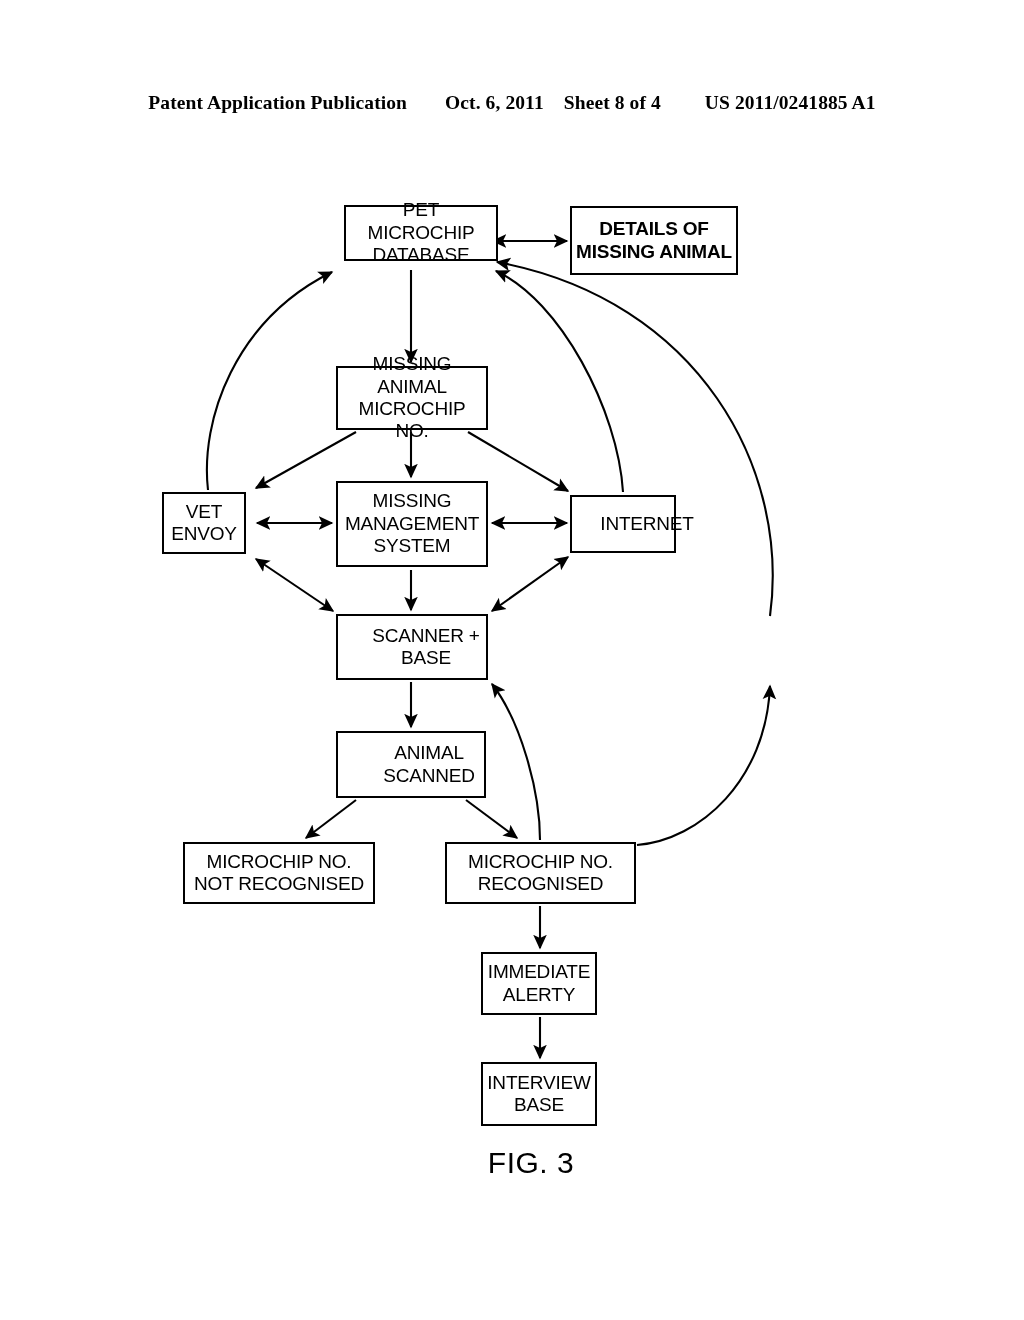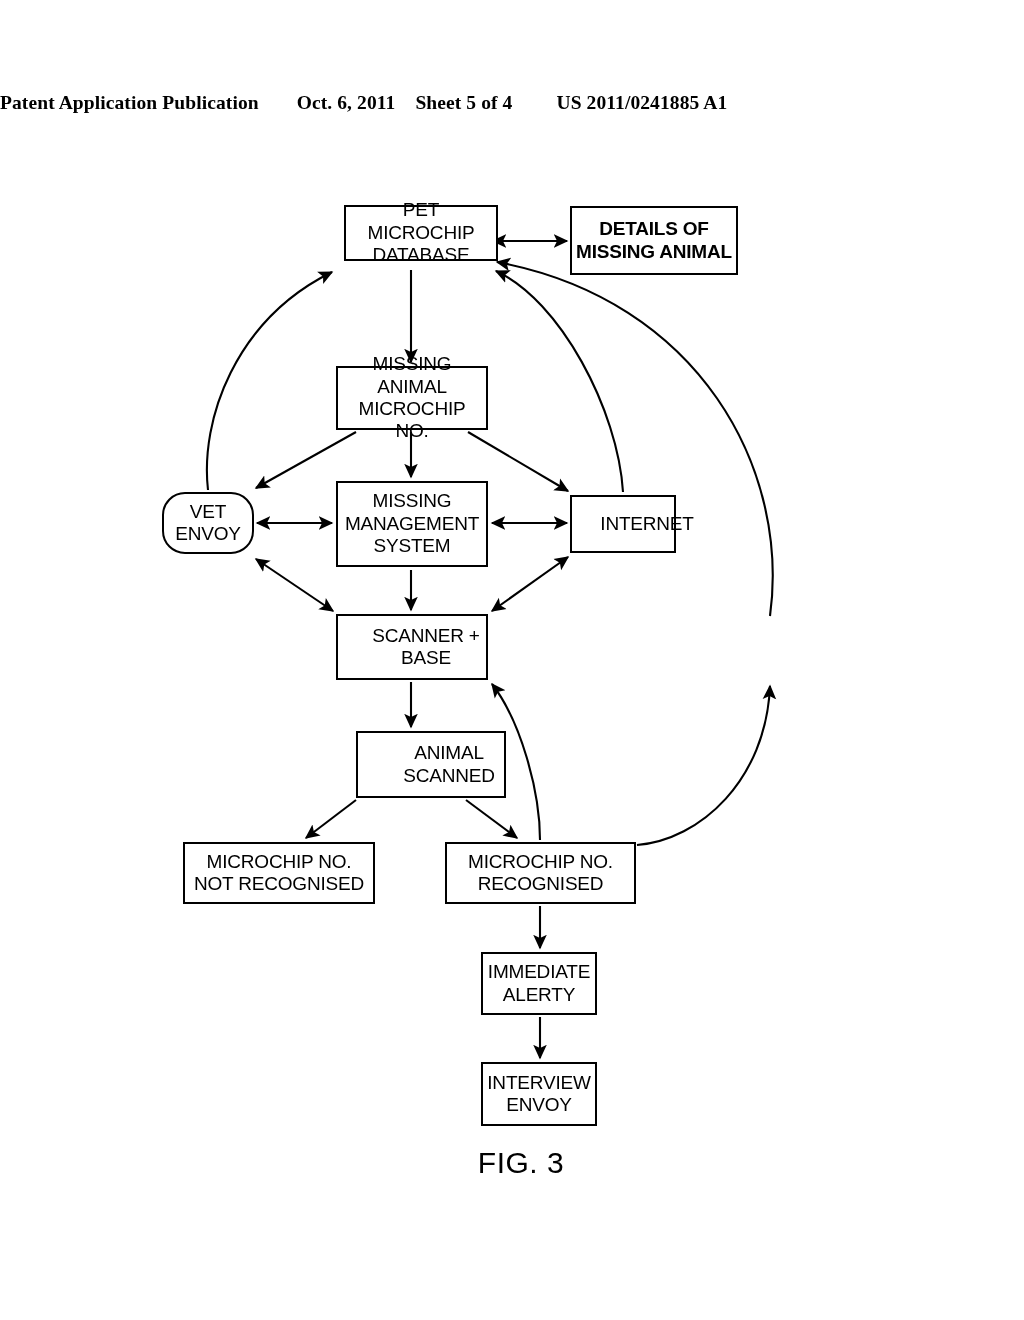--- a/index.html
+++ b/index.html
@@ -19,21 +19,21 @@
 
   
   #page-header {
     position: absolute;
     left: 0;
     top: 86px;
     width: 1024px;
     height: 34px;
     display: flex;
     align-items: center;
-    justify-content: flex-start;
+    justify-content: center;
     font-family: "Liberation Serif", serif;
     font-weight: bold;
     font-size: 19.5px;
     letter-spacing: 0.1px;
     white-space: nowrap;
   }
   #page-header .hdr-seg { display: inline-block; }
   .hdr-gap-lg { display: inline-block; width: 38px; }
   .hdr-gap-md { display: inline-block; width: 20px; }
   .hdr-gap-xl { display: inline-block; width: 44px; }
@@ -74,56 +74,56 @@
   .node .node-label {
     display: block;
     padding: 0 3px;
     white-space: pre-line;
   }
 
   
   #node-pet-microchip-database { left: 344px; top: 205px; width: 154px; height: 56px; }
   #node-details-of-missing-animal { left: 570px; top: 206px; width: 168px; height: 69px; font-weight: bold; }
   #node-missing-animal-microchip-no { left: 336px; top: 366px; width: 152px; height: 64px; }
-  #node-vet-envoy { left: 162px; top: 492px; width: 92px; height: 62px; border-radius: 23px; }
+  #node-vet-envoy { left: 162px; top: 492px; width: 84px; height: 62px; }
   #node-practice-management-system { left: 336px; top: 481px; width: 152px; height: 86px; }
   #node-internet { left: 570px; top: 495px; width: 106px; height: 58px; padding-left: 48px; }
   #node-scanner-base { left: 336px; top: 614px; width: 152px; height: 66px; padding-left: 28px; }
   #node-fax-or-telephone { left: 710px; top: 618px; width: 120px; height: 63px; }
-  #node-animal-scanned { left: 356px; top: 731px; width: 150px; height: 67px; padding-left: 36px; }
+  #node-animal-scanned { left: 336px; top: 731px; width: 150px; height: 67px; padding-left: 36px; }
   #node-microchip-no-not-recognised { left: 183px; top: 842px; width: 192px; height: 62px; }
   #node-microchip-no-recognised { left: 445px; top: 842px; width: 191px; height: 62px; }
   #node-immediate-alerty { left: 481px; top: 952px; width: 116px; height: 63px; }
   #node-interview-agent { left: 481px; top: 1062px; width: 116px; height: 64px; }
 
   
   #figure-caption {
     position: absolute;
     left: 0;
     top: 1146px;
     width: 1024px;
     text-align: center;
     font-family: "Liberation Sans", sans-serif;
     font-size: 30px;
     letter-spacing: 0.5px;
   }
   #figure-caption .cap-inner {
     position: relative;
-    left: 9px;
+    left: 19px;
   }
 </style>
 </head>
 <body>
 
 <div id="page-header">
   <span class="hdr-seg">Patent Application Publication</span>
   <span class="hdr-gap-lg"></span>
   <span class="hdr-seg">Oct. 6, 2011</span>
   <span class="hdr-gap-md"></span>
-  <span class="hdr-seg">Sheet 5 of 4</span>
+  <span class="hdr-seg">Sheet 8 of 4</span>
   <span class="hdr-gap-xl"></span>
   <span class="hdr-seg">US 2011/0241885 A1</span>
 </div>
 
 <div id="figure-canvas">
 
   <svg id="figure-svg" viewBox="0 0 1024 1320" xmlns="http://www.w3.org/2000/svg">
     <defs>
       <marker id="arrowEnd" viewBox="0 0 12 12" refX="10.5" refY="6" markerWidth="7.2" markerHeight="7.2" orient="auto-start-reverse">
         <path d="M 0 0.6 L 11.6 6 L 0 11.4 L 2.6 6 Z" fill="#000"></path>
@@ -229,20 +229,20 @@
 RECOGNISED</span>
   </div>
 
   <div class="node" id="node-immediate-alerty">
     <span class="node-label">IMMEDIATE
 ALERTY</span>
   </div>
 
   <div class="node" id="node-interview-agent">
     <span class="node-label">INTERVIEW
-ENVOY</span>
+BASE</span>
   </div>
 
   <div id="figure-caption">
     <span class="cap-inner">FIG. 3</span>
   </div>
 
 </div>
 
 </body></html>

